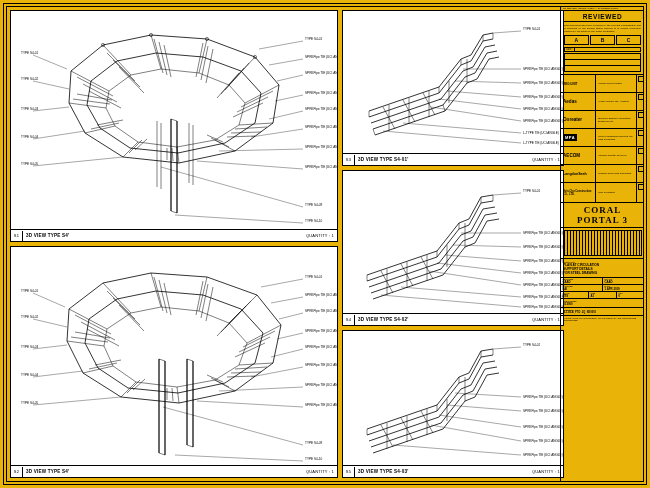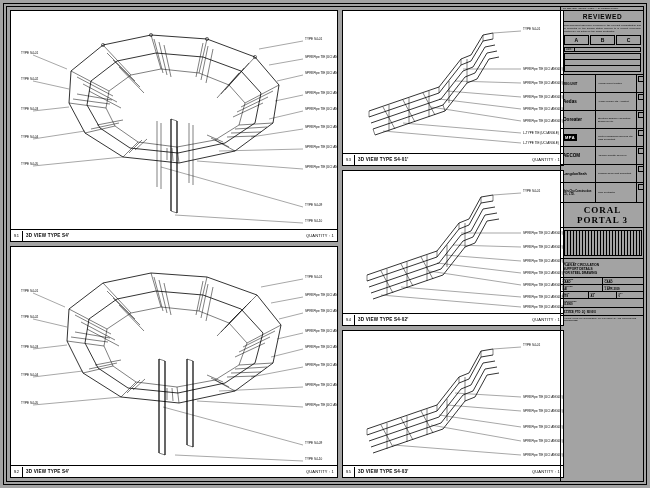--- a/index.html
+++ b/index.html
@@ -1,18 +1,18 @@
 <!DOCTYPE html>
 <html><head>
 <meta charset="utf-8">
 <style>
   html,body{margin:0;padding:0;background:#b9b9b9;}
   body{font-family:"Liberation Sans",sans-serif;}
   #sheet{
-    position:relative;width:650px;height:488px;background:#a3a3a3;
+    position:relative;width:650px;height:488px;background:#eab308;
     box-sizing:border-box;overflow:hidden;
   }
   .bdr-outer{position:absolute;left:3px;top:3px;right:3px;bottom:3px;border:1px solid #000;box-sizing:border-box;}
   .bdr-inner{position:absolute;left:6px;top:6px;right:6px;bottom:6px;border:1px solid #000;box-sizing:border-box;}
 
   
   .panel{position:absolute;border:1px solid #000;box-sizing:border-box;background:#fff;}
   .panel .vtitle{
     position:absolute;left:0;right:0;bottom:0;height:11px;border-top:1px solid #000;
     display:flex;align-items:center;font-size:4.4px;letter-spacing:.2px;

